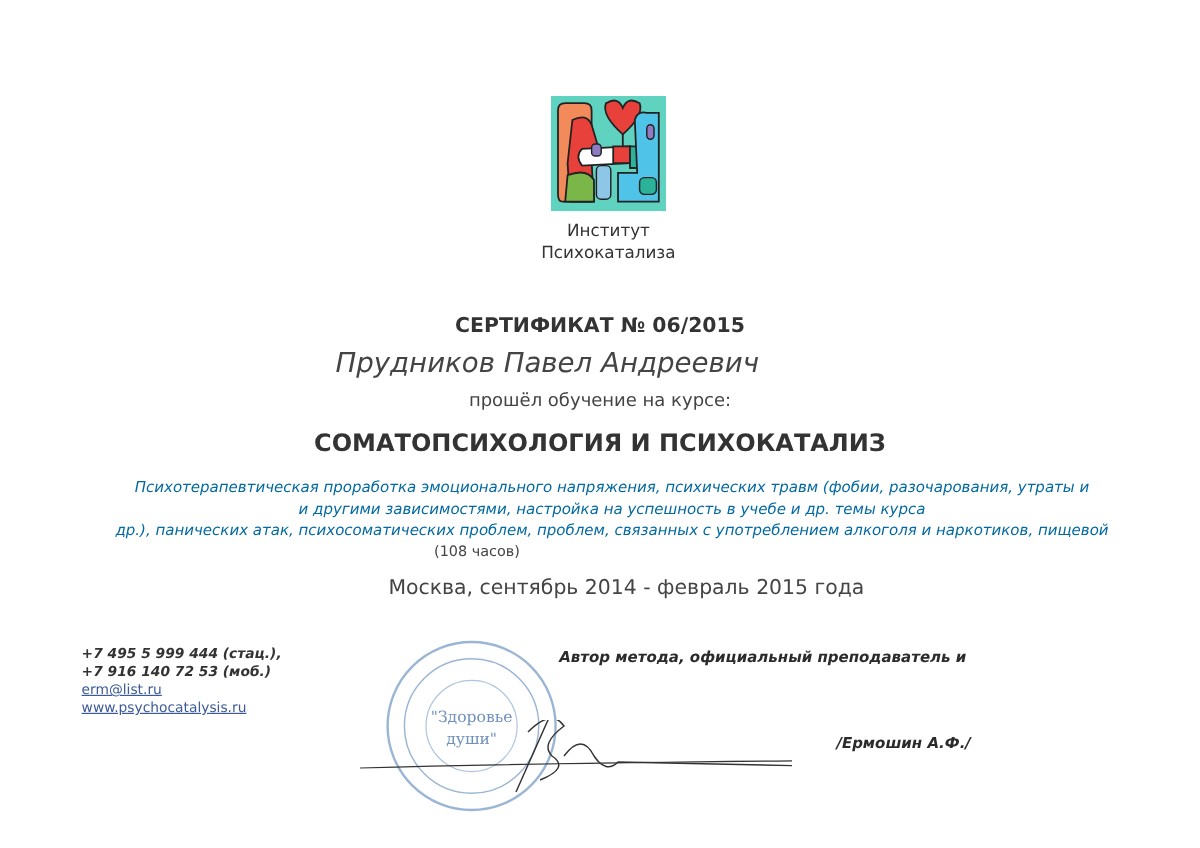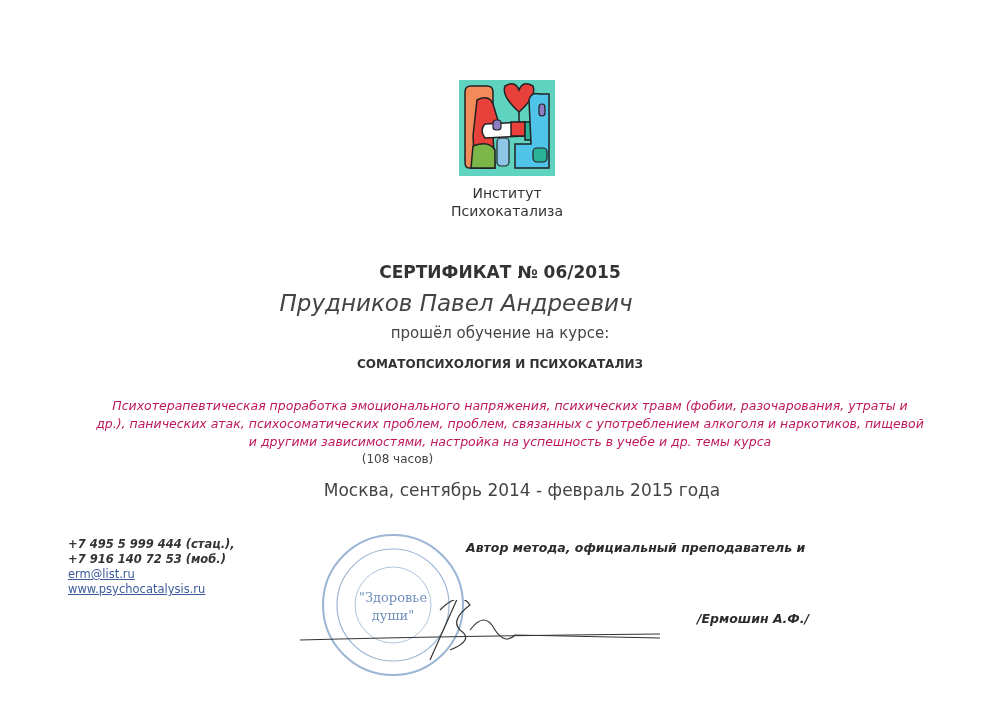--- a/index.html
+++ b/index.html
@@ -4,22 +4,22 @@
 <style>
   html, body { margin:0; padding:0; }
   body { width:1000px; height:707px; background:#ffffff; position:relative; overflow:hidden;
          font-family:"DejaVu Sans", sans-serif; color:#2a2a2a; }
   .abs { position:absolute; }
   .logo { left:459px; top:80px; width:96px; height:96px; }
   .inst { left:400px; width:214px; text-align:center; font-size:14px; color:#333; }
   .title { left:0; width:1000px; top:262px; text-align:center; font-weight:bold; font-size:17px; color:#333; }
   .name { left:0; width:912px; top:290px; text-align:center; font-style:italic; font-size:23px; color:#444; }
   .passed { left:0; width:1000px; top:324px; text-align:center; font-size:15px; color:#444; }
-  .course { left:0; width:1000px; top:357px; text-align:center; font-weight:bold; font-size:12px; color:#333; }
-  .desc { left:60px; width:900px; top:397px; text-align:center; font-style:italic; font-size:12.5px; line-height:18px; color:#be185d; }
+  .course { left:0; width:1000px; top:357px; text-align:center; font-weight:bold; font-size:20px; color:#333; }
+  .desc { left:60px; width:900px; top:397px; text-align:center; font-style:italic; font-size:12.5px; line-height:18px; color:#0369a1; }
   .hours { left:0; width:795px; top:452px; text-align:center; font-size:12px; color:#444; }
   .place { left:0; width:1000px; top:480px; text-align:center; font-size:17px; color:#444;padding-left:22px; }
   .contacts { left:68px; top:537px; font-size:11.5px; line-height:15px; }
   .contacts .ph { font-weight:bold; font-style:italic; color:#333; }
   .contacts .lnk { color:#3c5a9a; text-decoration:underline; }
   .author { left:466px; top:539px; font-weight:bold; font-style:italic; font-size:12.5px; line-height:17px; color:#2b2b2b; }
   .signame { left:697px; top:611px; font-weight:bold; font-style:italic; font-size:12.5px; color:#2b2b2b; }
   .stamp { left:318px; top:530px; width:150px; height:150px; }
   .sign { left:300px; top:600px; width:360px; height:80px; }
 </style>
@@ -47,22 +47,22 @@
 <div class="abs inst" style="top:185px;">Институт</div>
 <div class="abs inst" style="top:203px;">Психокатализа</div>
 
 <div class="abs title">СЕРТИФИКАТ № 06/2015</div>
 <div class="abs name">Прудников Павел Андреевич</div>
 <div class="abs passed">прошёл обучение на курсе:</div>
 <div class="abs course">СОМАТОПСИХОЛОГИЯ И ПСИХОКАТАЛИЗ</div>
 
 <div class="abs desc">
   <div>Психотерапевтическая проработка эмоционального напряжения, психических травм (фобии, разочарования, утраты и</div>
+  <div>и другими зависимостями, настройка на успешность в учебе и др. темы курса</div>
   <div>др.), панических атак, психосоматических проблем, проблем, связанных с употреблением алкоголя и наркотиков, пищевой</div>
-  <div>и другими зависимостями, настройка на успешность в учебе и др. темы курса</div>
 </div>
 <div class="abs hours">(108 часов)</div>
 <div class="abs place">Москва, сентябрь 2014 - февраль 2015 года</div>
 
 <div class="abs contacts">
   <div class="ph">+7 495 5 999 444 (стац.),</div>
   <div class="ph">+7 916 140 72 53 (моб.)</div>
   <div class="lnk">erm@list.ru</div>
   <div class="lnk">www.psychocatalysis.ru</div>
 </div>

